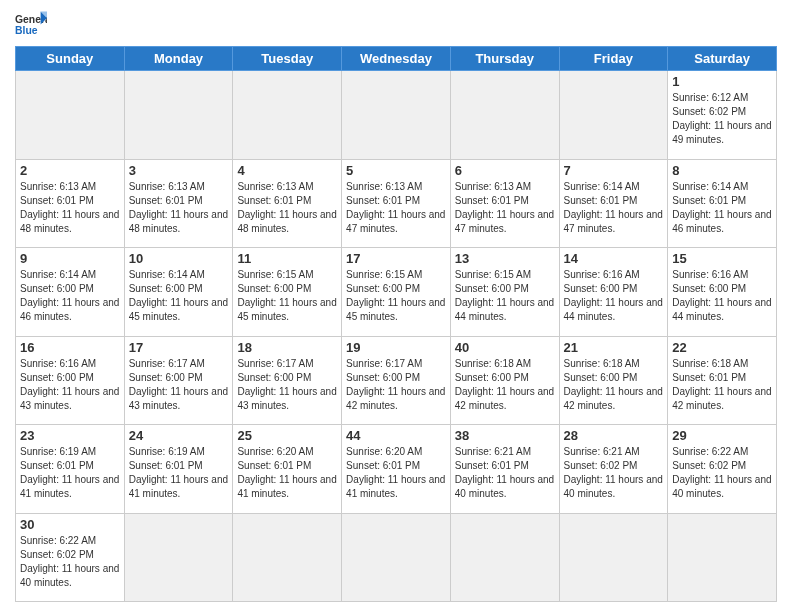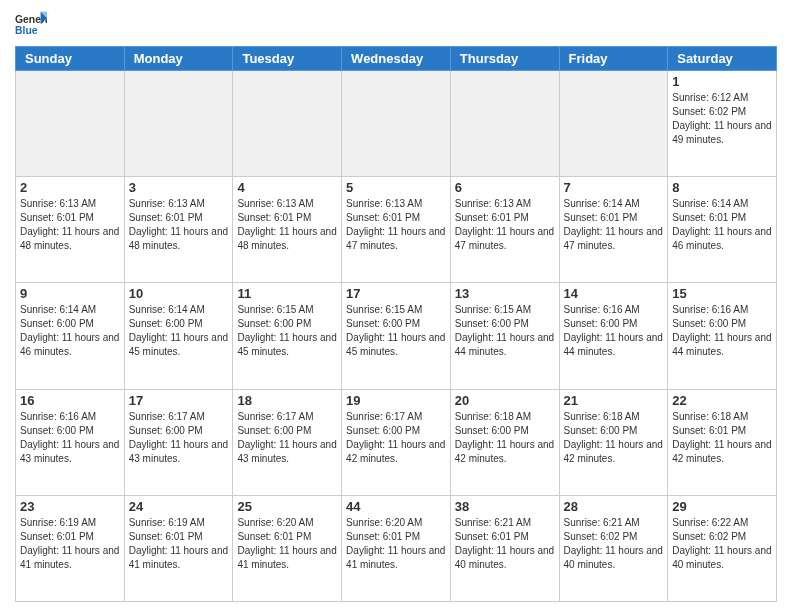--- a/index.html
+++ b/index.html
@@ -48,21 +48,21 @@
     .calendar {
       flex: 1;
       border: 1px solid #ccc;
       border-collapse: collapse;
       width: 100%;
       table-layout: fixed;
     }
     .calendar th {
       background: #2979c7;
       color: #fff;
-      text-align: left;
+      text-align: center;
       padding: 4px 9px;
       font-size: 13px;
       font-weight: bold;
       border: 1px solid #5599dd;
     }
     .calendar td {
       border: 1px solid #ccc;
       vertical-align: top;
       padding: 3px 4px;
       font-size: 9.5px;
@@ -204,21 +204,21 @@
           </td>
           <td>
             <span class="day-num">18</span>
             <div class="day-info">Sunrise: 6:17 AM<br>Sunset: 6:00 PM<br>Daylight: 11 hours and 43 minutes.</div>
           </td>
           <td>
             <span class="day-num">19</span>
             <div class="day-info">Sunrise: 6:17 AM<br>Sunset: 6:00 PM<br>Daylight: 11 hours and 42 minutes.</div>
           </td>
           <td>
-            <span class="day-num">20</span>
+            <span class="day-num">40</span>
             <div class="day-info">Sunrise: 6:18 AM<br>Sunset: 6:00 PM<br>Daylight: 11 hours and 42 minutes.</div>
           </td>
           <td>
             <span class="day-num">21</span>
             <div class="day-info">Sunrise: 6:18 AM<br>Sunset: 6:00 PM<br>Daylight: 11 hours and 42 minutes.</div>
           </td>
           <td>
             <span class="day-num">22</span>
             <div class="day-info">Sunrise: 6:18 AM<br>Sunset: 6:01 PM<br>Daylight: 11 hours and 42 minutes.</div>
           </td>
@@ -245,16 +245,28 @@
             <div class="day-info">Sunrise: 6:21 AM<br>Sunset: 6:01 PM<br>Daylight: 11 hours and 40 minutes.</div>
           </td>
           <td>
             <span class="day-num">28</span>
             <div class="day-info">Sunrise: 6:21 AM<br>Sunset: 6:02 PM<br>Daylight: 11 hours and 40 minutes.</div>
           </td>
           <td>
             <span class="day-num">29</span>
             <div class="day-info">Sunrise: 6:22 AM<br>Sunset: 6:02 PM<br>Daylight: 11 hours and 40 minutes.</div>
           </td>
+        </tr>
+        <tr>
+          <td class="last-row">
+            <span class="day-num">30</span>
+            <div class="day-info">Sunrise: 6:22 AM<br>Sunset: 6:02 PM<br>Daylight: 11 hours and 40 minutes.</div>
+          </td>
+          <td class="last-row empty"></td>
+          <td class="last-row empty"></td>
+          <td class="last-row empty"></td>
+          <td class="last-row empty"></td>
+          <td class="last-row empty"></td>
+          <td class="last-row empty"></td>
         </tr>
       </tbody>
   </table>
 </div>
 
 </body></html>

